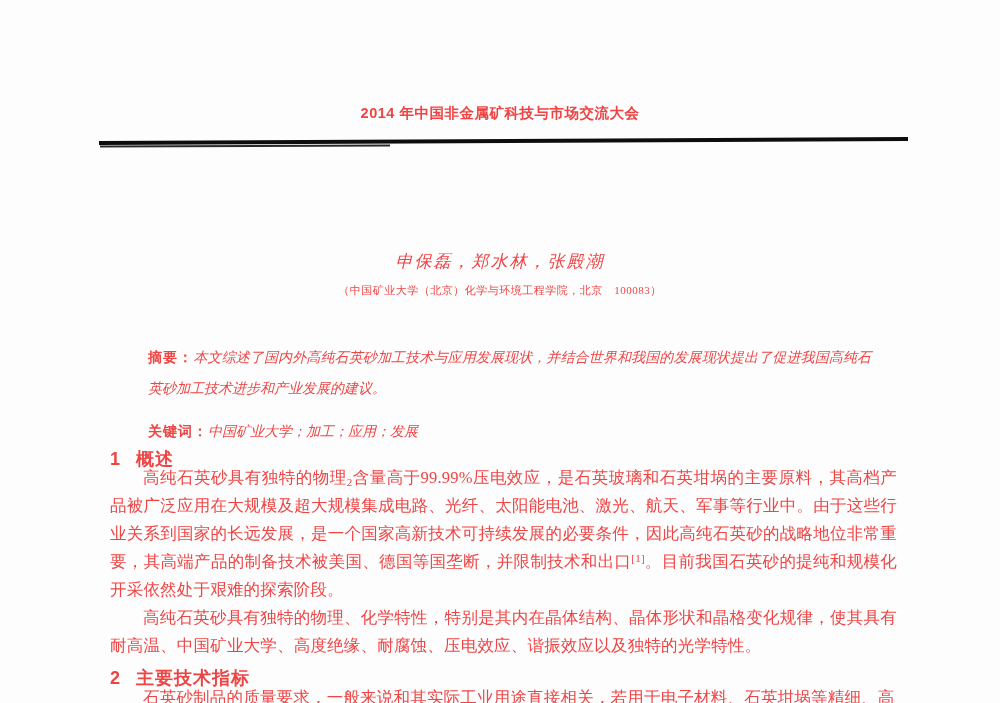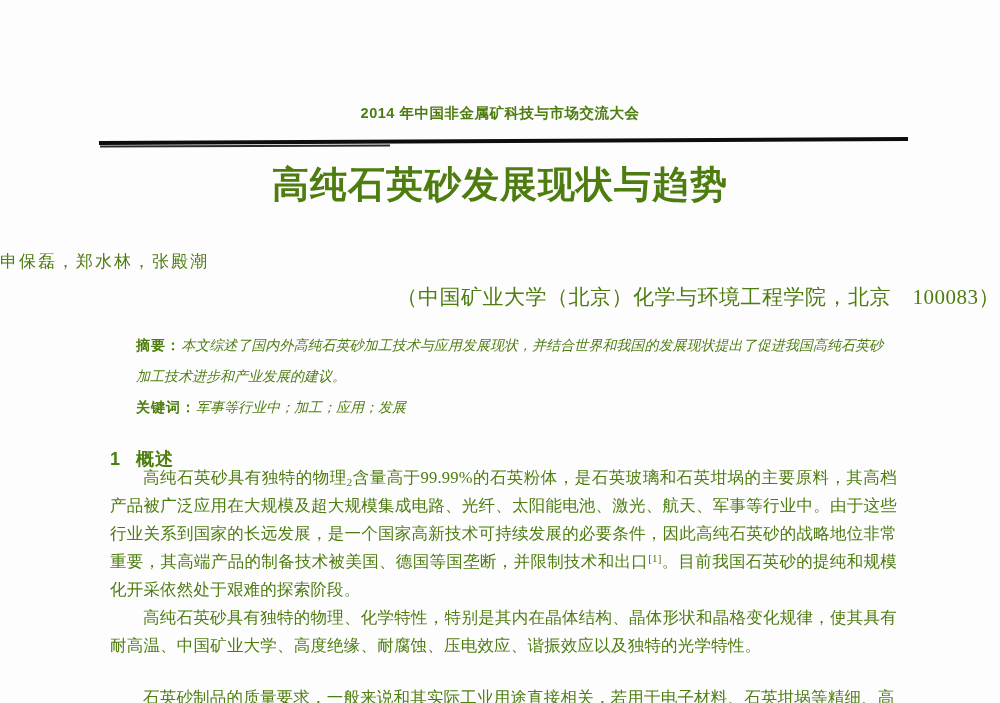--- a/index.html
+++ b/index.html
@@ -5,21 +5,21 @@
   html, body {
     margin: 0;
     padding: 0;
     background: #ffffff;
   }
   .page {
     position: relative;
     width: 1000px;
     height: 703px;
     background: #fdfdfd;
-    color: #4d7c0f;
+    color: #ef4444;
     overflow: hidden;
     font-family: "Liberation Serif", serif;
   }
   .conf-header {
     position: absolute;
     top: 104px;
     left: 0;
     width: 100%;
     text-align: center;
     font-family: "Liberation Sans", sans-serif;
@@ -55,42 +55,44 @@
     font-family: "Liberation Sans", sans-serif;
     font-weight: 700;
     font-size: 37px;
     letter-spacing: 1px;
   }
   .authors {
     position: absolute;
     top: 250px;
     left: 0;
     width: 100%;
+    text-align: center;
     font-size: 17px;
+    font-style: italic;
     letter-spacing: 2px;
   }
   .affiliation {
     position: absolute;
     top: 283px;
     left: 0;
     width: 100%;
-    text-align: right;
-    font-size: 21px;
+    text-align: center;
+    font-size: 11px;
     letter-spacing: 0.5px;
   }
   .abstract-block {
     position: absolute;
     left: 136px;
     top: 330px;
     width: 747px;
     font-size: 14px;
     line-height: 31px;
   }
   .abstract-block p {
-    margin: 0;
+    margin: 12px;
     text-align: justify;
     font-style: italic;
   }
   .block-label {
     font-style: normal;
     font-weight: 700;
     font-family: "Liberation Sans", sans-serif;
     letter-spacing: 1px;
   }
   .section-heading {
@@ -125,33 +127,33 @@
 </head>
 <body>
 
 <div class="page">
 
   <div class="conf-header">2014 年中国非金属矿科技与市场交流大会</div>
 
   <div class="rule-main"></div>
   <div class="rule-secondary"></div>
 
-  <h1 class="paper-title">高纯石英砂发展现状与趋势</h1>
 
   <div class="authors">申保磊，郑水林，张殿潮</div>
 
   <div class="affiliation">（中国矿业大学（北京）化学与环境工程学院，北京　100083）</div>
 
   <div class="abstract-block">
     <p><span class="block-label">摘要：</span><span>本文综述了国内外高纯石英砂加工技术与应用发展现状，并结合世界和我国的发展现状提出了促进我国高纯石英砂加工技术进步和产业发展的建议。</span></p>
-    <p><span class="block-label">关键词：</span><span>军事等行业中；加工；应用；发展</span></p>
+    <p><span class="block-label">关键词：</span><span>中国矿业大学；加工；应用；发展</span></p>
   </div>
 
   <h2 class="section-heading" id="section1-heading"><span class="sec-num">1</span><span>概述</span></h2>
 
-  <p class="body-para" id="para-overview-1"><span>高纯石英砂具有独特的物理</span><sub>2</sub><span>含量高于99.99%的石英粉体，是石英玻璃和石英坩埚的主要原料，其高档产品被广泛应用在大规模及超大规模集成电路、光纤、太阳能电池、激光、航天、军事等行业中。由于这些行业关系到国家的长远发展，是一个国家高新技术可持续发展的必要条件，因此高纯石英砂的战略地位非常重要，其高端产品的制备技术被美国、德国等国垄断，并限制技术和出口</span><sup>[1]</sup><span>。目前我国石英砂的提纯和规模化开采依然处于艰难的探索阶段。</span></p>
+  <p class="body-para" id="para-overview-1"><span>高纯石英砂具有独特的物理</span><sub>2</sub><span>含量高于99.99%压电效应，是石英玻璃和石英坩埚的主要原料，其高档产品被广泛应用在大规模及超大规模集成电路、光纤、太阳能电池、激光、航天、军事等行业中。由于这些行业关系到国家的长远发展，是一个国家高新技术可持续发展的必要条件，因此高纯石英砂的战略地位非常重要，其高端产品的制备技术被美国、德国等国垄断，并限制技术和出口</span><sup>[1]</sup><span>。目前我国石英砂的提纯和规模化开采依然处于艰难的探索阶段。</span></p>
 
   <p class="body-para" id="para-overview-2">高纯石英砂具有独特的物理、化学特性，特别是其内在晶体结构、晶体形状和晶格变化规律，使其具有耐高温、中国矿业大学、高度绝缘、耐腐蚀、压电效应、谐振效应以及独特的光学特性。</p>
 
+  <h2 class="section-heading" id="section2-heading"><span class="sec-num">2</span><span>主要技术指标</span></h2>
 
   <p class="body-para" id="para-tech-partial">石英砂制品的质量要求，一般来说和其实际工业用途直接相关，若用于电子材料、石英坩埚等精细、高</p>
 
 </div>
 
 </body></html>

